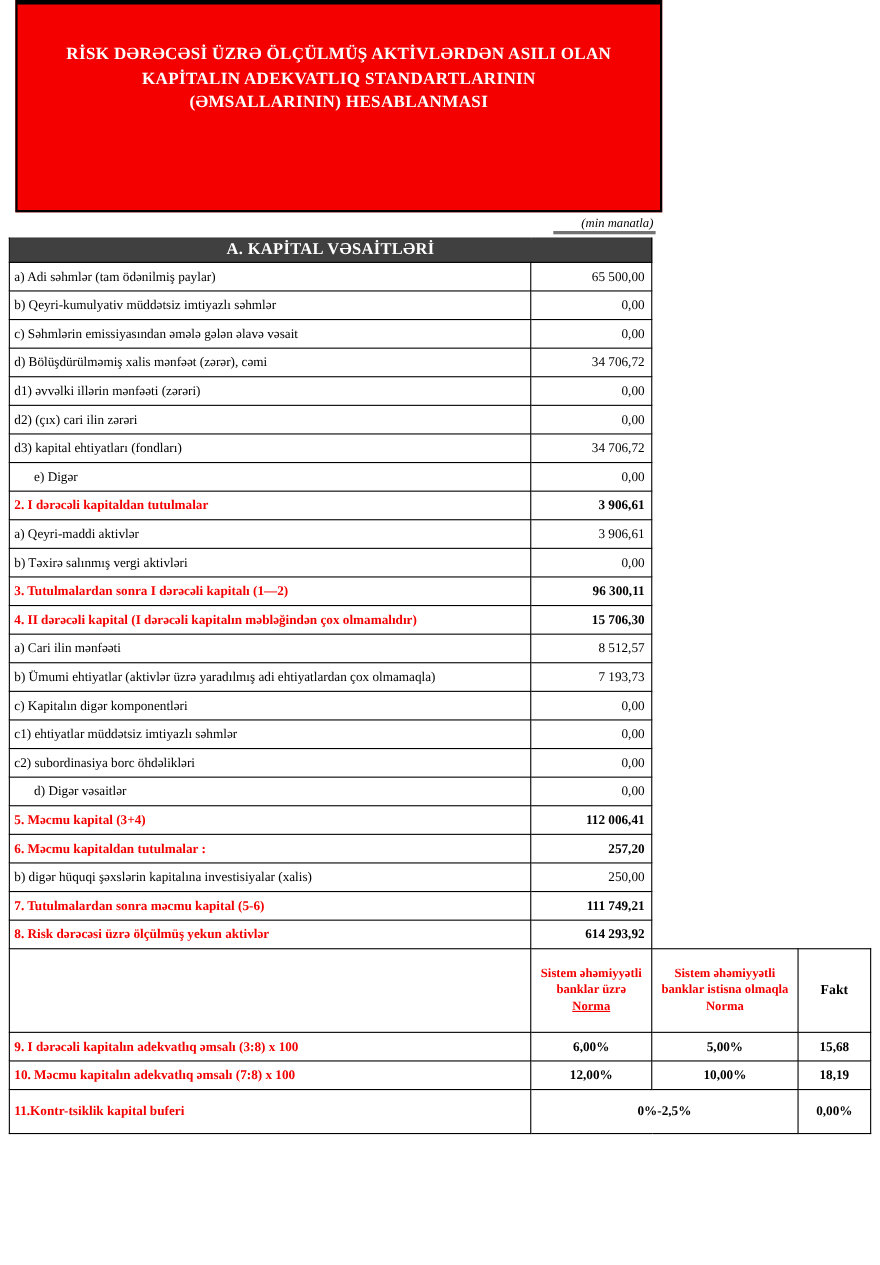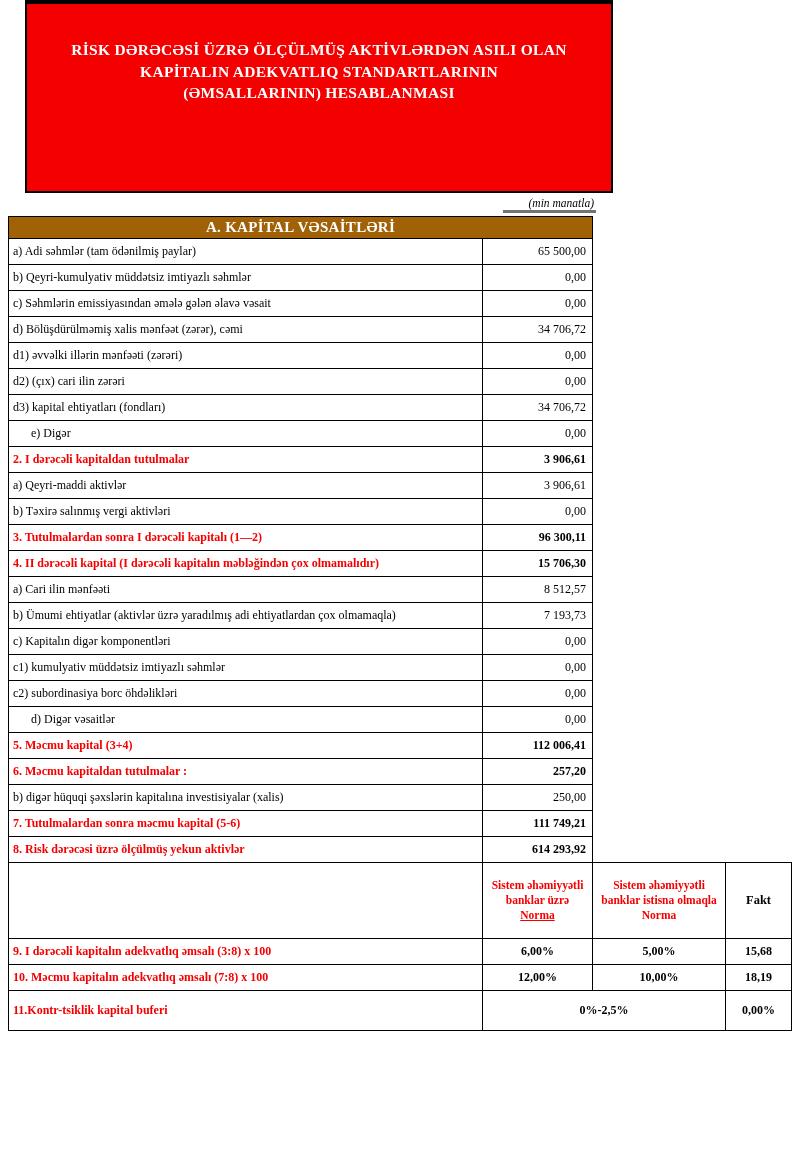--- a/index.html
+++ b/index.html
@@ -8,21 +8,21 @@
     width: 800px; height: 1150px;
     background: #ffffff;
     font-family: "Liberation Serif", serif;
     color: #000;
     overflow: hidden;
   }
   .page { position: relative; width: 800px; height: 1150px; }
 
   
   .title-box {
-    position: absolute; left: 25px; top: 0;
+    position: absolute; left: 14px; top: 0;
     width: 588px; height: 193px;
     background: #f40000;
     border: 2px solid #000;
     border-top-width: 4px;
     display: flex; flex-direction: column;
     justify-content: center; align-items: center;
     padding-bottom: 52px;
   }
   .title-line {
     color: #ffffff;
@@ -55,21 +55,21 @@
     width: 783px;
   }
   td, th {
     border: 1px solid #000;
     font-size: 12px;
     padding: 3px 4px;
     vertical-align: middle;
     height: 26px;
   }
   .section-header {
-    background: #a16207;
+    background: #404040;
     color: #fff;
     font-weight: bold;
     font-size: 15px;
     text-align: center;
     height: 22px;
     padding: 1px 0;
     letter-spacing: 0.3px;
   }
   .lbl { text-align: left; line-height: 14.5px; }
   .em  { color: #f40000; font-weight: bold; }
@@ -176,21 +176,21 @@
         </tr>
         <tr>
           <td class="lbl">b) Ümumi ehtiyatlar (aktivlər üzrə yaradılmış adi ehtiyatlardan çox olmamaqla)</td>
           <td class="val">7 193,73</td>
         </tr>
         <tr>
           <td class="lbl">c) Kapitalın digər komponentləri</td>
           <td class="val">0,00</td>
         </tr>
         <tr>
-          <td class="lbl">c1) kumulyativ müddətsiz imtiyazlı səhmlər</td>
+          <td class="lbl">c1) ehtiyatlar müddətsiz imtiyazlı səhmlər</td>
           <td class="val">0,00</td>
         </tr>
         <tr>
           <td class="lbl">c2) subordinasiya borc öhdəlikləri</td>
           <td class="val">0,00</td>
         </tr>
         <tr>
           <td class="lbl indent">d) Digər vəsaitlər</td>
           <td class="val">0,00</td>
         </tr>

